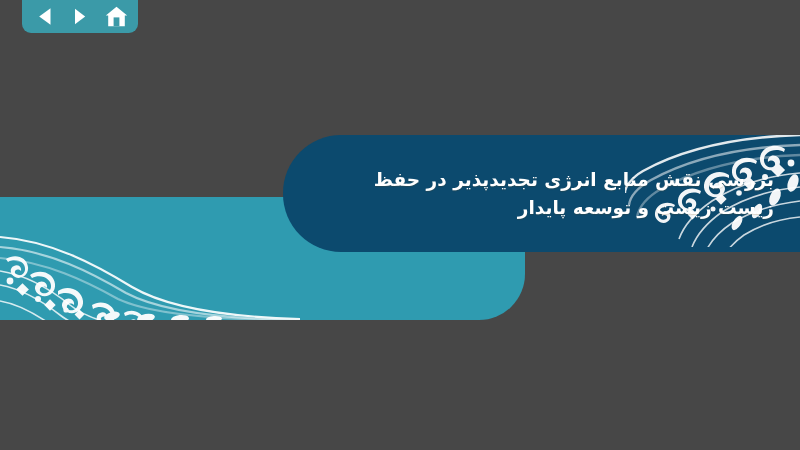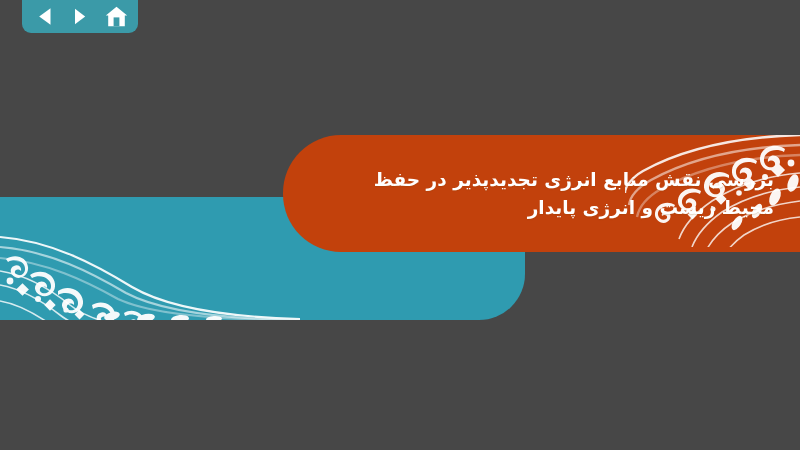--- a/index.html
+++ b/index.html
@@ -28,21 +28,21 @@
     border-top-right-radius:46px;border-bottom-right-radius:46px;
     overflow:hidden;
   }
   #teal-ornament{
     position:absolute;left:0;bottom:0;width:300px;height:105px;
     pointer-events:none;
   }
   
   #title-banner{
     position:absolute;left:283px;top:135px;width:517px;height:117px;
-    background:#c2410c;
+    background:#0c4a6e;
     border-top-left-radius:58px;border-bottom-left-radius:58px;
     overflow:hidden;
   }
   #banner-ornament{
     position:absolute;right:0;top:0;width:175px;height:112px;
     pointer-events:none;
   }
   #title-text{
     position:absolute;right:26px;top:50%;transform:translateY(-50%);
     left:46px;
@@ -152,16 +152,16 @@
     <g fill="none" stroke="#ffffff" stroke-width="1.6" opacity="0.78">
       <path d="M175,38 c-34,3 -64,12 -88,28 c-16,11 -28,24 -33,38"></path>
       <path d="M175,52 c-30,3 -56,11 -78,25 c-14,10 -25,22 -30,35"></path>
       <path d="M175,66 c-26,3 -48,10 -68,22 c-12,8 -22,19 -27,30"></path>
       <path d="M175,82 c-22,2 -40,8 -56,18 c-10,7 -18,16 -22,25"></path>
     </g>
   </svg>
 
   <div id="title-text">
     <span class="ln">بررسی نقش منابع انرژی تجدیدپذیر در حفظ</span>
-    <span class="ln">محیط زیست و انرژی پایدار</span>
+    <span class="ln">زیست زیست و توسعه پایدار</span>
   </div>
 
 </div>
 
 </body></html>

